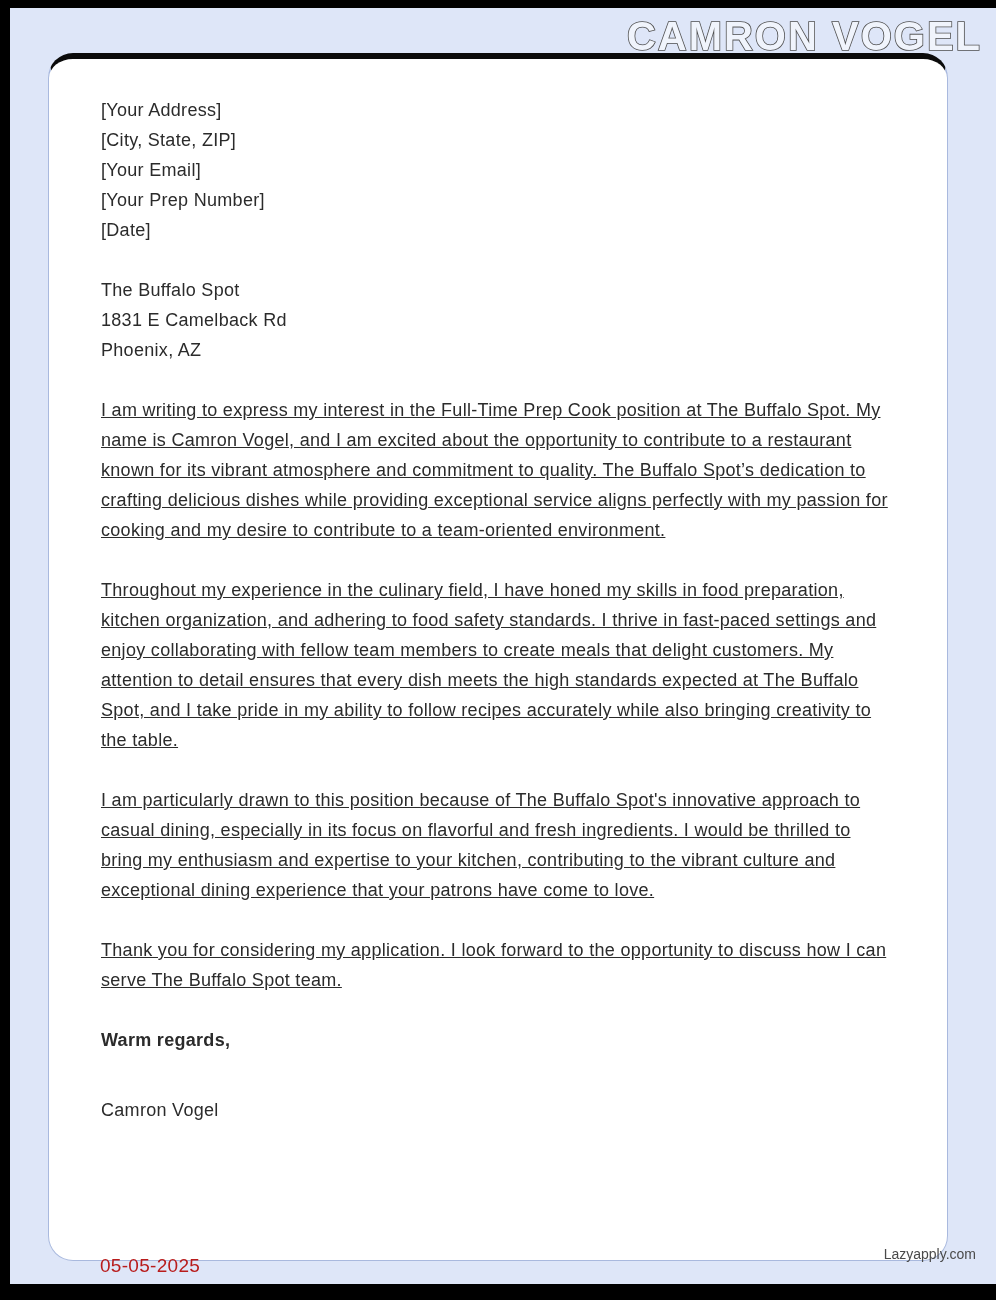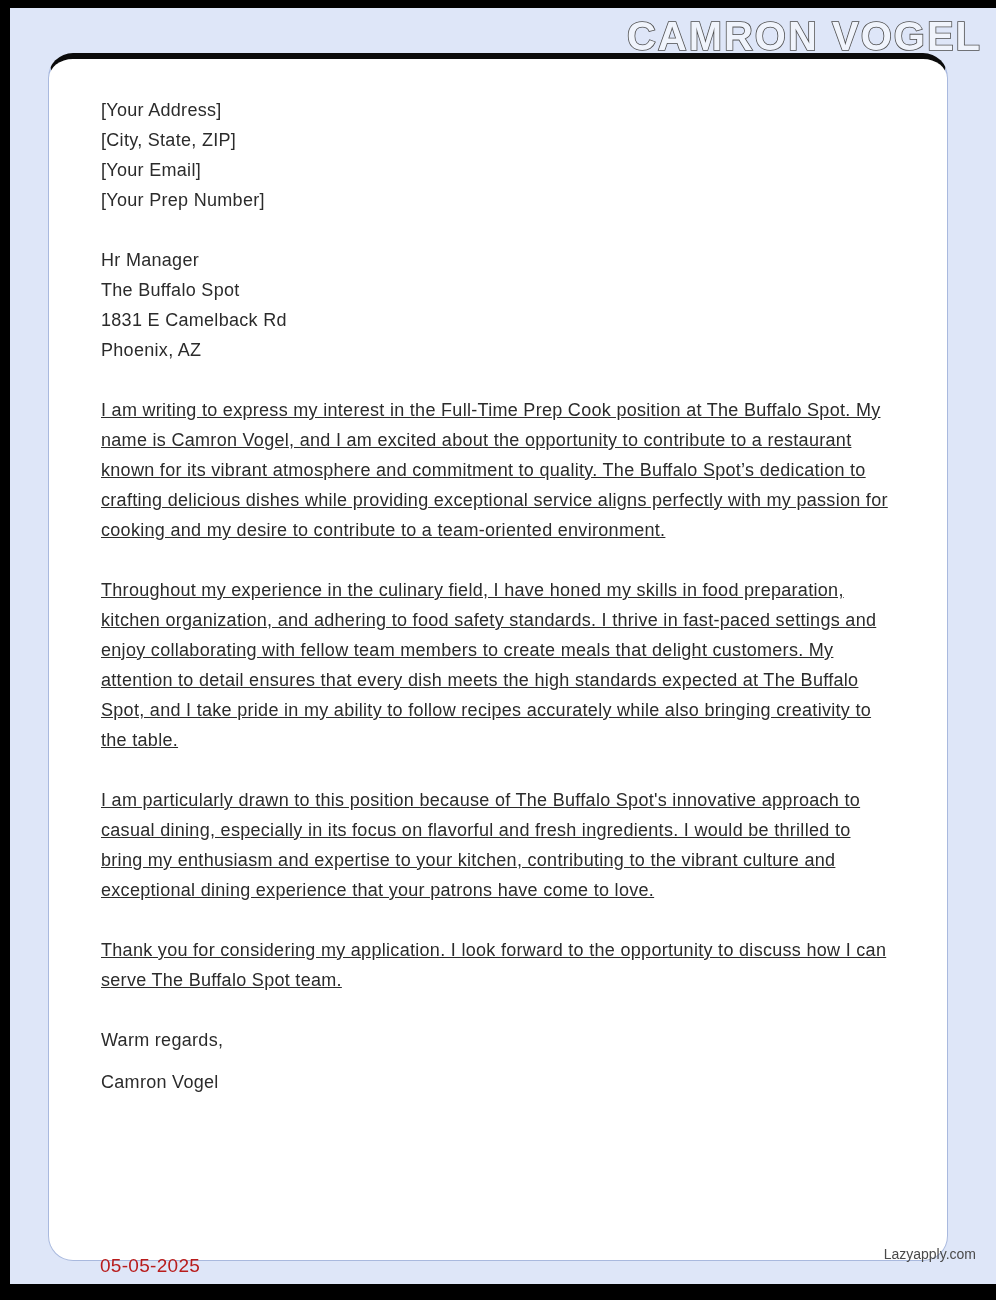--- a/index.html
+++ b/index.html
@@ -44,21 +44,21 @@
   .letter-content {
     padding: 36px 50px 0 52px;
     font-size: 18px;
     line-height: 30px;
     letter-spacing: 0.3px;
     color: #2b2b2b;
   }
   .block { margin: 0 0 30px 0; }
   .block div { min-height: 30px; }
   .letter-content p { margin: 0 0 30px 0; text-decoration: underline; }
-  .closing-block { margin: 0 0 12px 0; }
+  .closing-block { margin: 0 0 40px 0; font-weight: bold; }
   .signature-block { margin: 0; }
   .doc-date {
     position: absolute;
     left: 90px;
     top: 1245px;
     font-size: 19px;
     line-height: 26px;
     letter-spacing: 0.3px;
     color: #b91c1c;
   }
@@ -84,24 +84,24 @@
     </div>
 
     <div class="letter-panel">
       <div class="letter-content">
 
         <div class="block">
           <div>[Your Address]</div>
           <div>[City, State, ZIP]</div>
           <div>[Your Email]</div>
           <div>[Your Prep Number]</div>
+          <div>[Date]</div>
         </div>
 
         <div class="block">
-          <div>Hr Manager</div>
           <div>The Buffalo Spot</div>
           <div>1831 E Camelback Rd</div>
           <div>Phoenix, AZ</div>
         </div>
 
 
         <p>I am writing to express my interest in the Full-Time Prep Cook position at The Buffalo Spot. My name is Camron Vogel, and I am excited about the opportunity to contribute to a restaurant known for its vibrant atmosphere and commitment to quality. The Buffalo Spot’s dedication to crafting delicious dishes while providing exceptional service aligns perfectly with my passion for cooking and my desire to contribute to a team-oriented environment.</p>
         <p>Throughout my experience in the culinary field, I have honed my skills in food preparation, kitchen organization, and adhering to food safety standards. I thrive in fast-paced settings and enjoy collaborating with fellow team members to create meals that delight customers. My attention to detail ensures that every dish meets the high standards expected at The Buffalo Spot, and I take pride in my ability to follow recipes accurately while also bringing creativity to the table.</p>
         <p>I am particularly drawn to this position because of The Buffalo Spot's innovative approach to casual dining, especially in its focus on flavorful and fresh ingredients. I would be thrilled to bring my enthusiasm and expertise to your kitchen, contributing to the vibrant culture and exceptional dining experience that your patrons have come to love.</p>
         <p>Thank you for considering my application. I look forward to the opportunity to discuss how I can serve The Buffalo Spot team.</p>

